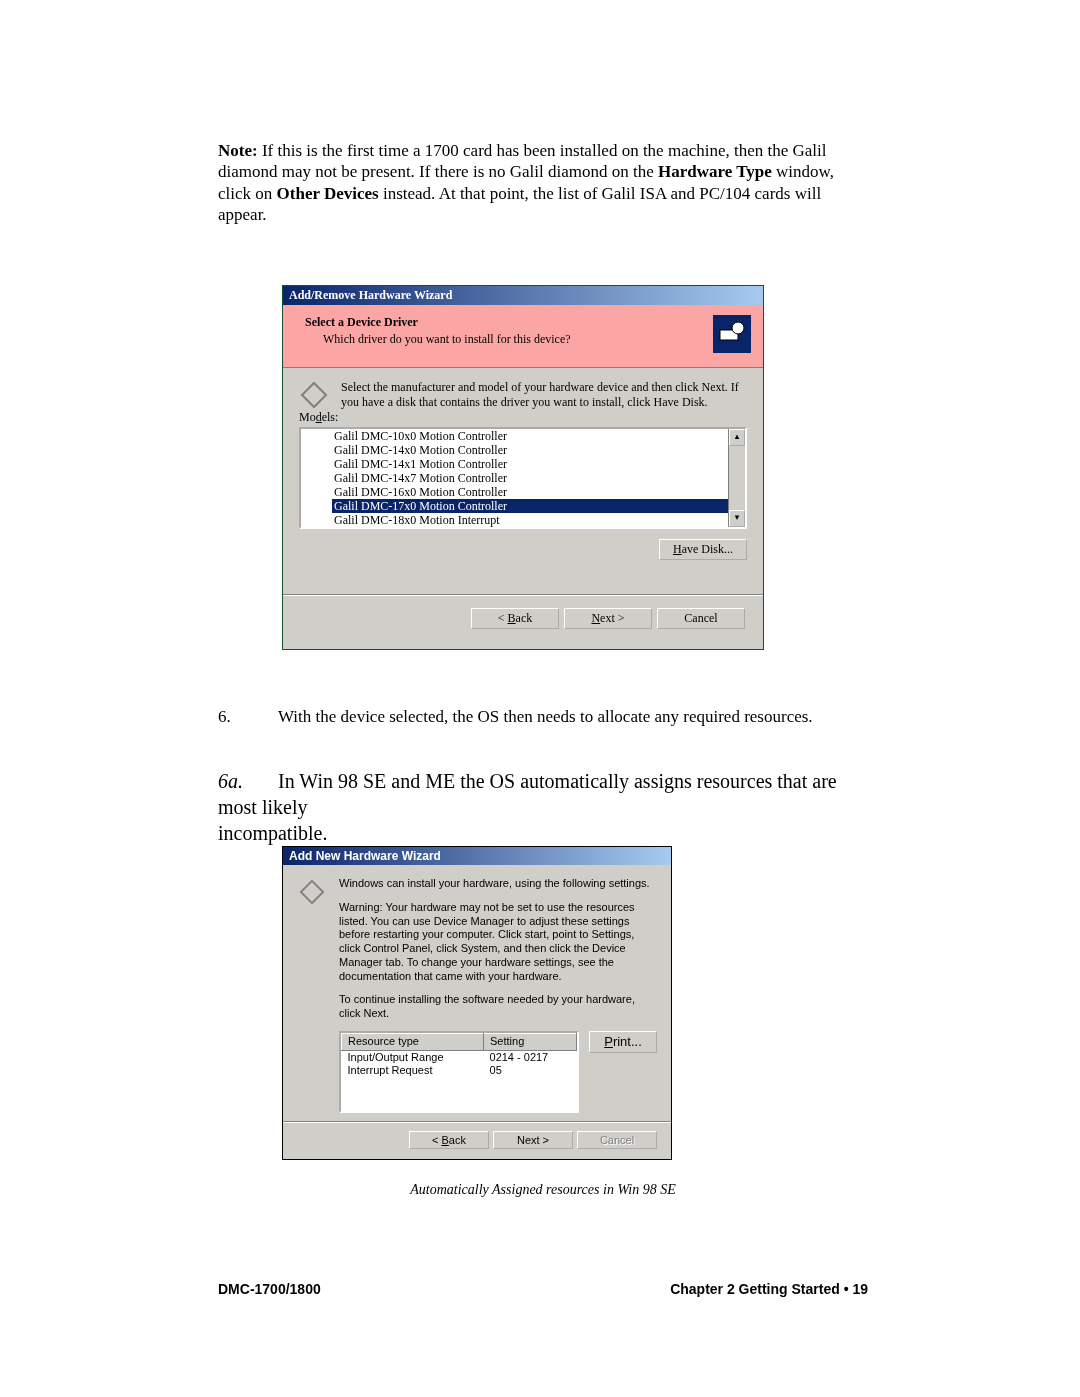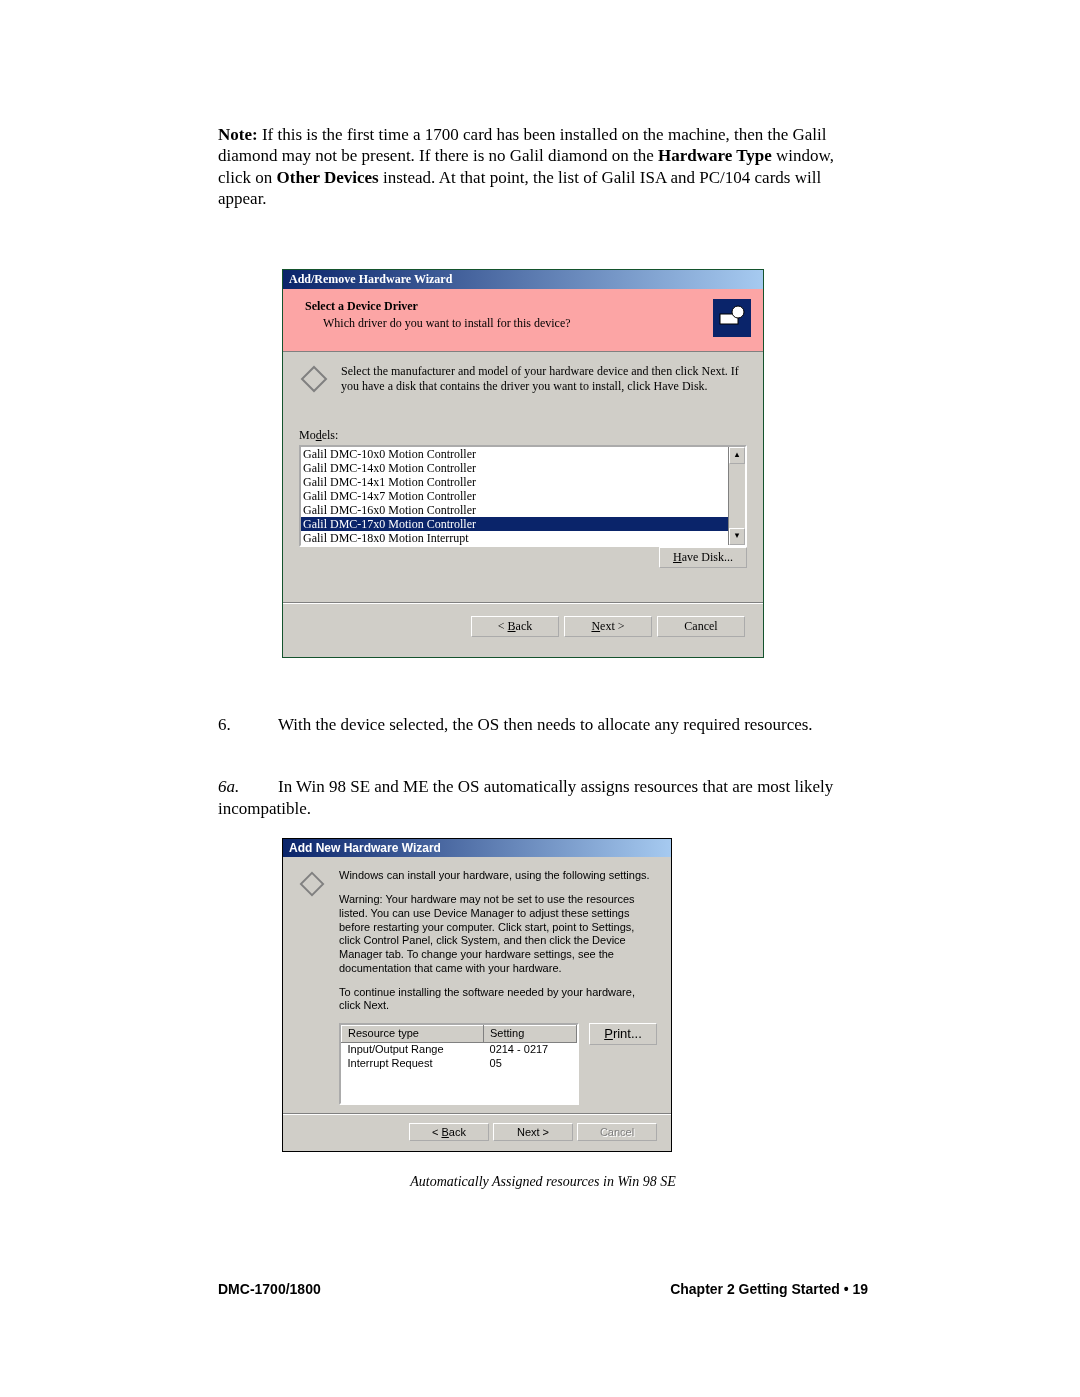--- a/index.html
+++ b/index.html
@@ -6,43 +6,42 @@
     margin: 0;
     padding: 0;
     background: #ffffff;
     font-family: "Times New Roman", serif;
     width: 1080px;
     height: 1397px;
     position: relative;
   }
   .page {
     position: absolute;
-    top: 124px;
+    top: 140px;
     left: 218px;
     width: 650px;
   }
   .note-para {
     font-size: 17px;
     line-height: 1.25;
     margin-bottom: 60px;
   }
   .bold { font-weight: bold; }
   .step-row {
     display: flex;
     font-size: 17px;
     line-height: 1.3;
     margin-top: 56px;
     margin-bottom: 40px;
   }
   .step-num { width: 60px; flex: none; }
   .step-text { flex: 1; }
   .step6a {
-    font-size: 17px;
+    font-size: 20px;
     line-height: 1.3;
-    margin-bottom: 18px;
   }
   .step6a .num { font-style: italic; display:inline-block; width:60px;}
   .caption {
     text-align: center;
     font-style: italic;
     font-size: 14px;
     margin-top: 22px;
   }
   .footer {
     position: absolute;
@@ -90,21 +89,20 @@
     display:flex; align-items:center; justify-content:center;
     margin-left: 8px;
   }
   .d1-body {
     padding: 12px 16px 16px 16px;
     background: #d0cec8;
   }
   .d1-info {
     display: flex;
     gap: 12px;
-    margin-bottom: 34px;
   }
   .d1-info-icon {
     width: 30px; height: 30px; flex:none;
     display:flex; align-items:center; justify-content:center;
   }
   .d1-info-text { font-size: 12px; line-height: 1.25; }
   .models-label { margin-bottom: 2px; }
   .models-label span.u { text-decoration: underline; }
   .listbox {
     background: #fff;
@@ -115,20 +113,21 @@
   .listbox-items {
     flex: 1;
     overflow: hidden;
     padding: 0;
   }
   .listbox-items div {
     padding: 0 2px;
     font-size: 12px;
     line-height: 14px;
     white-space: nowrap;
+    margin-left: 31px;
   }
   .listbox-items .sel {
     background: #0a246a;
     color: #fff;
   }
   .sb {
     width: 16px;
     background: #d0cec8;
     border-left: 1px solid #808080;
     display: flex;
@@ -146,21 +145,21 @@
   .btn {
     background: #d0cec8;
     border: 1px outset #fff;
     min-width: 70px;
     padding: 2px 8px;
     font-size: 12px;
     text-align: center;
     display: inline-block;
   }
   .btn .u { text-decoration: underline; }
-  .d1-havedisk { text-align: right; margin-top: 0; }
+  .d1-havedisk { text-align: right; margin-top: 10px; }
   .d1-sep { border-top: 1px solid #808080; border-bottom:1px solid #fff; margin: 34px -16px 12px -16px; }
   .d1-buttons {
     text-align: right;
     padding-right: 2px;
     padding-bottom: 4px;
   }
   .d1-buttons .btn { margin-left: 5px; }
 
   
   .dialog2 {

